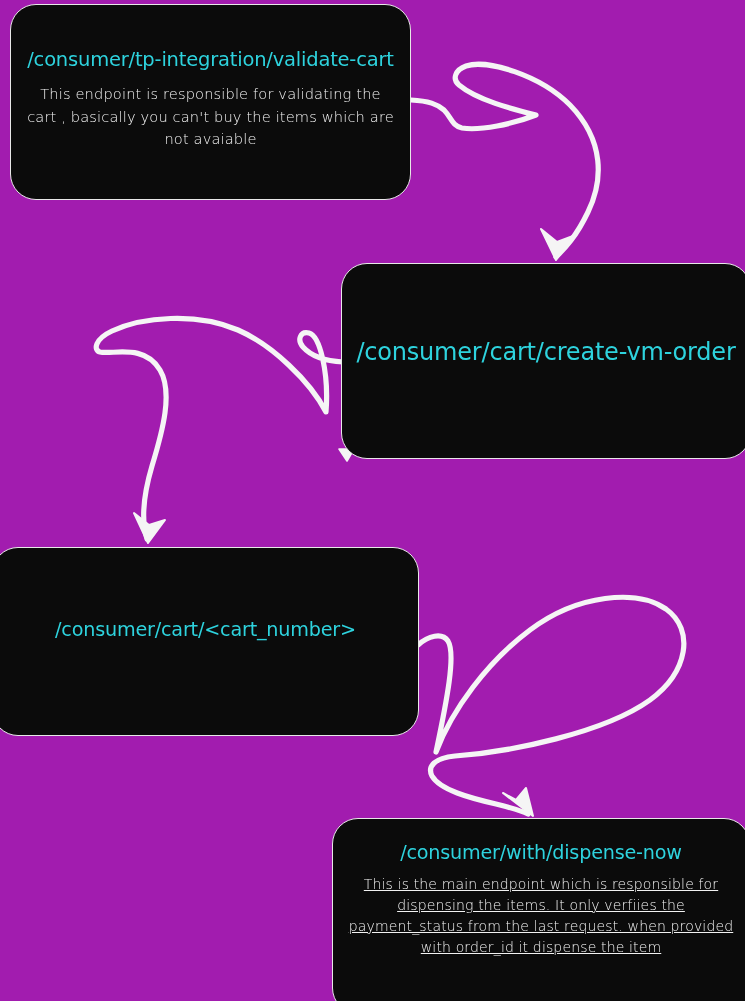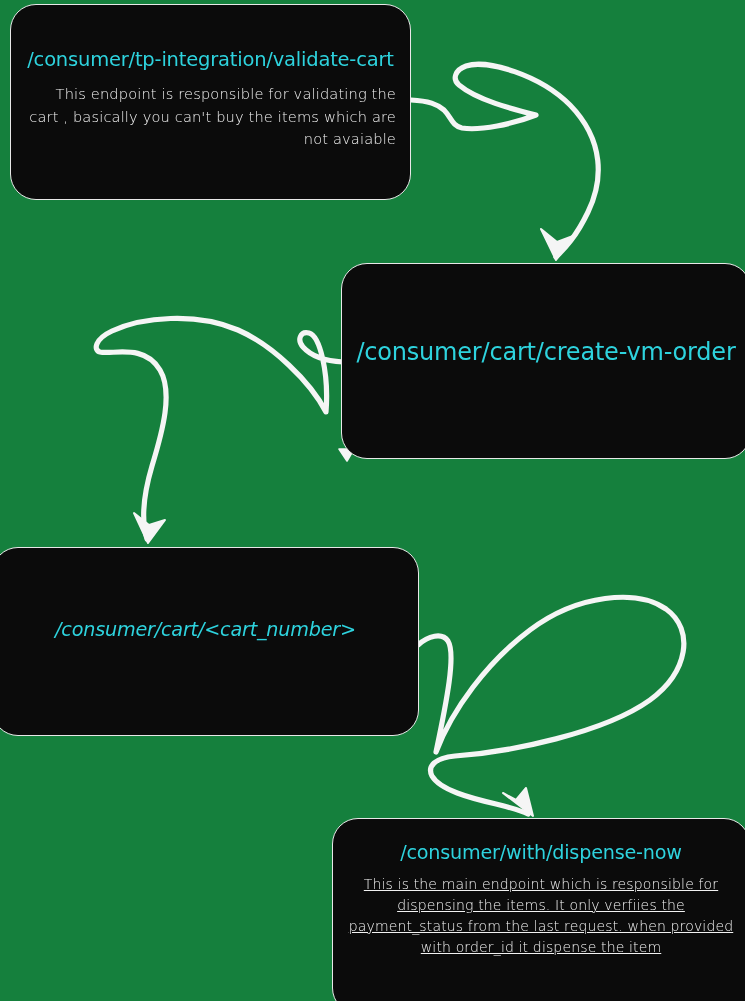--- a/index.html
+++ b/index.html
@@ -4,21 +4,21 @@
 <style>
   html, body {
     margin: 0;
     padding: 0;
     background: #111111;
   }
   #canvas {
     position: relative;
     width: 745px;
     height: 1001px;
-    background: #15803d;
+    background: #a21caf;
     overflow: hidden;
     font-family: "DejaVu Sans", sans-serif;
   }
   #arrow-layer {
     position: absolute;
     left: 0;
     top: 0;
     width: 745px;
     height: 1001px;
     pointer-events: none;
@@ -55,32 +55,32 @@
     text-align: center;
     letter-spacing: 0.15px;
     font-weight: 300;
   }
 
   
   #node-validate-cart {
     left: 10px;  top: 4px;    width: 401px; height: 196px;
   }
   #node-validate-cart .node-title { font-size: 19.5px; }
-  #node-validate-cart .node-desc  { font-size: 14.6px; max-width: 378px; text-align: right; }
+  #node-validate-cart .node-desc  { font-size: 14.6px; max-width: 378px; }
 
   #node-create-vm-order {
     left: 341px; top: 263px;  width: 410px; height: 196px;
   }
   #node-create-vm-order .node-desc { font-size: 14.6px; max-width: 372px; }
 
   #node-cart-number {
     left: -8px;  top: 547px;  width: 427px; height: 189px;
     padding-top: 6px;
   }
-  #node-cart-number .node-title { font-size: 19.2px; margin-bottom: 14px; font-style: italic; }
+  #node-cart-number .node-title { font-size: 19.2px; margin-bottom: 14px; }
   #node-cart-number .node-desc  { font-size: 13.4px; max-width: 410px; line-height: 1.48; }
 
   #node-dispense-now {
     left: 332px; top: 818px;  width: 418px; height: 196px;
     padding-top: 8px;
     justify-content: flex-start;
   }
   #node-dispense-now .node-title { font-size: 19.2px; margin-top: 14px; margin-bottom: 10px; }
   #node-dispense-now .node-desc  { font-size: 14px; max-width: 394px; line-height: 1.5; text-decoration: underline; }
 </style>

